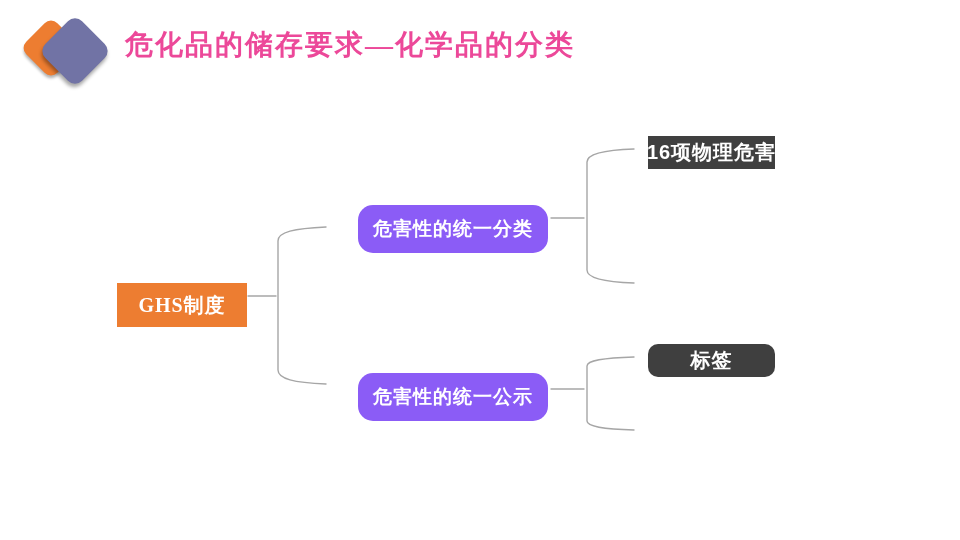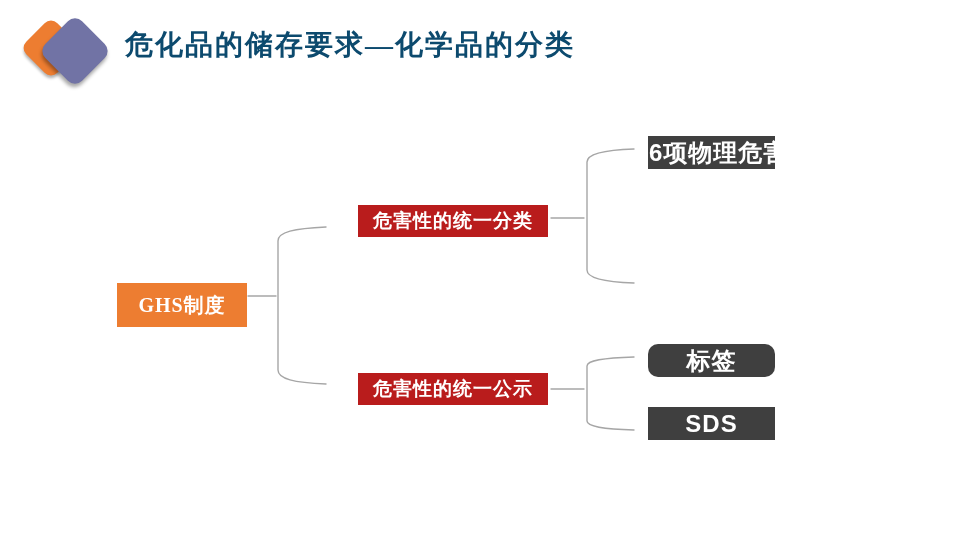--- a/index.html
+++ b/index.html
@@ -14,44 +14,44 @@
     background:#ED7D31;box-shadow:2px 2px 3px rgba(0,0,0,.30);z-index:1;
   }
   .diamond-purple{
     left:49px;top:25px;width:52px;height:52px;border-radius:10px;
     background:#7173A5;box-shadow:2px 3px 4px rgba(0,0,0,.35);z-index:2;
   }
   
   .title{
     position:absolute;left:125px;top:26px;
     font-family:"Liberation Serif","DejaVu Serif",serif;
-    font-size:28px;font-weight:700;color:#0c4a6e;letter-spacing:2px;
+    font-size:28px;font-weight:700;color:#ec4899;letter-spacing:2px;
     white-space:nowrap;
   }
   
   .node{
     position:absolute;display:flex;align-items:center;justify-content:center;
     color:#ffffff;box-sizing:border-box;white-space:nowrap;
   }
   .node-root{
     left:117px;top:283px;width:130px;height:44px;background:#ED7D31;
     font-family:"Liberation Serif","DejaVu Serif",serif;
     font-size:20px;font-weight:700;letter-spacing:1px;
   }
   .node-branch{
-    left:358px;width:190px;height:32px;background:#b91c1c;
+    left:358px;width:190px;height:48px;background:#8b5cf6;
     font-family:"Liberation Serif","DejaVu Serif",serif;
-    font-size:19px;font-weight:700;letter-spacing:1px;
+    font-size:19px;font-weight:700;letter-spacing:1px;border-radius:15px;
   }
   .branch-1{top:205px;}
   .branch-2{top:373px;}
   .node-leaf{
     left:648px;width:127px;height:33px;background:#3F3F3F;
     font-family:"Liberation Sans","DejaVu Sans",sans-serif;
-    font-size:24px;font-weight:700;letter-spacing:1px;
+    font-size:20px;font-weight:700;letter-spacing:1px;
   }
   .leaf-1{top:136px;}
   .leaf-2{top:201px;}
   .leaf-3{top:266px;}
   .leaf-4{top:344px;border-radius:10px;}
   .leaf-5{top:407px;}
   
   .connectors{position:absolute;left:0;top:0;width:960px;height:540px;pointer-events:none;}
 </style>
 </head>
@@ -83,15 +83,14 @@
     </g>
   </svg>
 
   <div class="node node-root">GHS制度</div>
 
   <div class="node node-branch branch-1">危害性的统一分类</div>
   <div class="node node-branch branch-2">危害性的统一公示</div>
 
   <div class="node node-leaf leaf-1">16项物理危害</div>
   <div class="node node-leaf leaf-4">标签</div>
-  <div class="node node-leaf leaf-5">SDS</div>
 
 </div>
 
 </body></html>

